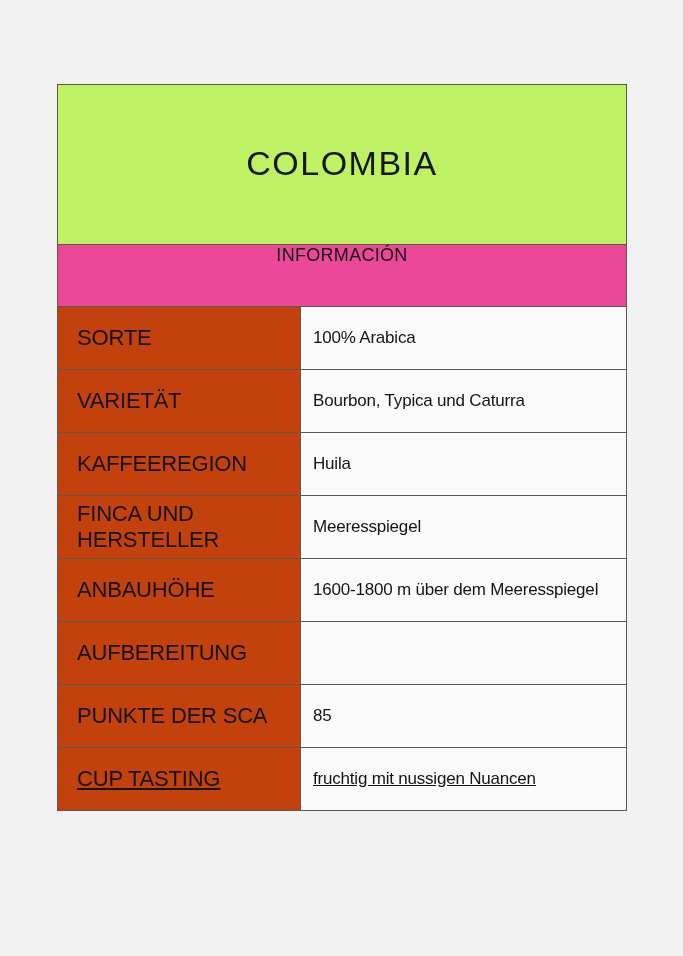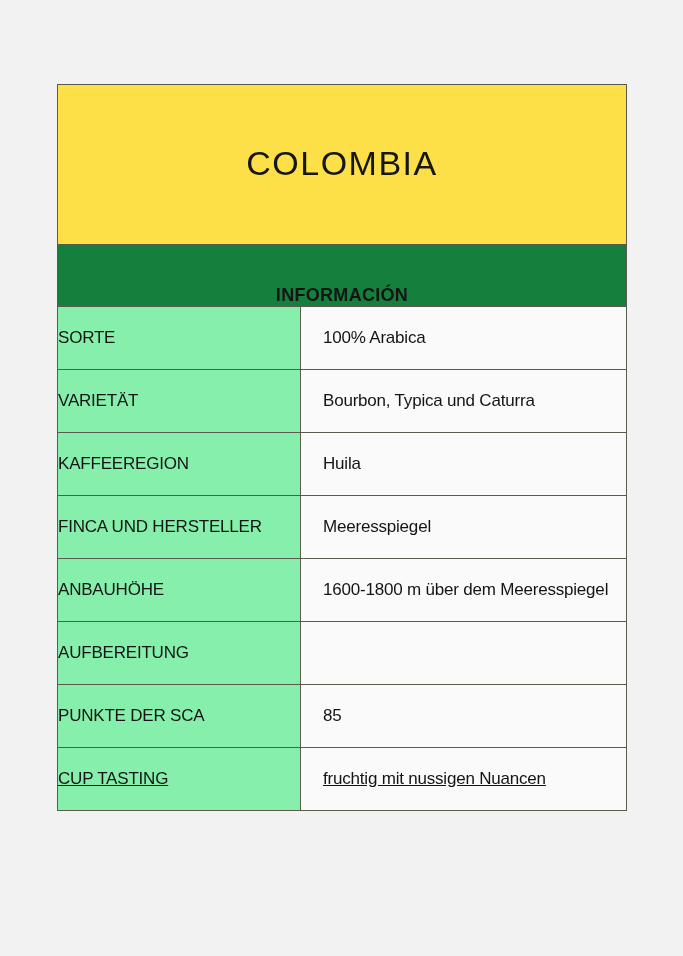--- a/index.html
+++ b/index.html
@@ -14,62 +14,62 @@
   .card {
     position: absolute;
     left: 57px; top: 84px;
     width: 568px;
     border: 1px solid #5a5a4e;
     background: #fafafa;
     box-sizing: content-box;
   }
   .title-band {
     height: 159px;
-    background: #fde047;
+    background: #bef264;
     border-bottom: 1px solid #5a5a4e;
     display: flex; align-items: center; justify-content: center;
   }
   .title-band h1 {
     margin: 0;
     font-weight: 400;
     font-size: 34px;
     letter-spacing: 1.5px;
     color: #161616;
     position: relative; top: -1px;
   }
   .info-row {
     height: 61px;
     border-bottom: 1px solid #5a5a4e;
-    display: flex; align-items: flex-end; justify-content: center;
-    background: #15803d;
-    font-weight: bold;
+    display: flex; align-items: flex-start; justify-content: center;
+    background: #ec4899;
   }
   .info-row span {
     font-size: 18px;
     letter-spacing: 0.3px;
   }
   .row {
     display: flex;
     height: 62px;
     border-bottom: 1px solid #5a5a4e;
   }
   .row:last-child { border-bottom: none; text-decoration: underline; }
   .cell-label {
     width: 243px;
-    background: #86efac;
+    background: #c2410c;
     border-right: 1px solid #5a5a4e;
     display: flex; align-items: center;
+    padding-left: 19px;
     box-sizing: border-box;
-    font-size: 17px;
+    font-size: 22px;
     letter-spacing: -0.2px;
   }
   .cell-value {
     flex: 1;
     display: flex; align-items: center;
-    padding-left: 22px;
+    padding-left: 12px;
     box-sizing: border-box;
     font-size: 17px;
     letter-spacing: -0.2px;
     background: #fafafa;
     white-space: nowrap;
   }
 </style>
 </head>
 <body>
 

